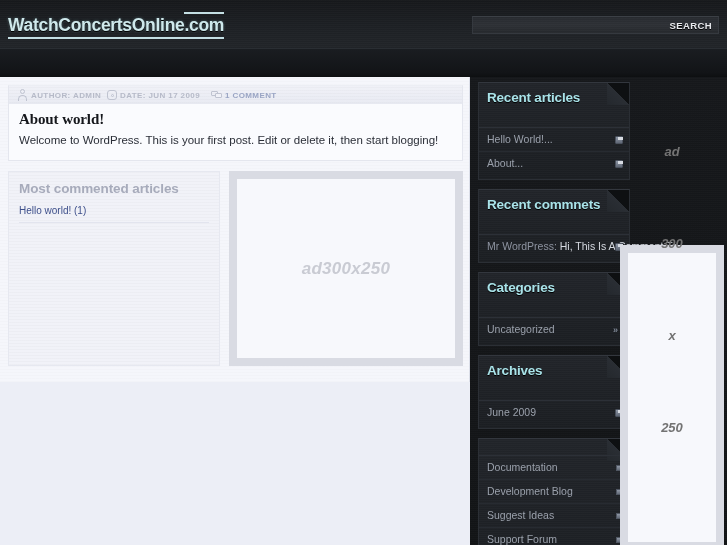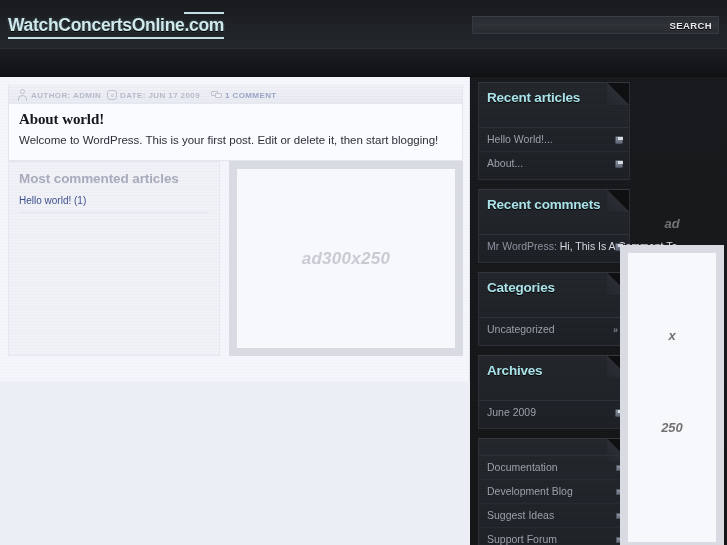--- a/index.html
+++ b/index.html
@@ -132,21 +132,21 @@
   #posttitle{
     margin:7px 0 0 10px; font-family:"Liberation Serif", serif;
     font-size:15px; font-weight:bold; color:#15171c; letter-spacing:-.1px;
     cursor:pointer;
   }
   #postbody{
     margin:5px 10px 12px 10px; font-size:11.5px; color:#2b2f38; line-height:15px;
   }
 
   
-  #lowerrow{ position:relative; width:455px; height:138px; }
+  #lowerrow{ position:relative; margin-top:10px; width:455px; height:138px; }
   #mostcommented{
     position:absolute; left:0; top:0; width:212px; height:195px;
     background:
       repeating-linear-gradient(0deg, rgba(0,0,0,.018) 0px, rgba(0,0,0,.018) 1px, rgba(0,0,0,0) 1px, rgba(0,0,0,0) 3px),
       #f1f2f8;
     border:1px solid #e6e8f0;
   }
   #mc-title{
     margin:9px 0 0 10px; font-size:13.5px; font-weight:bold; color:#a7abbb;
     letter-spacing:-.1px;
@@ -398,16 +398,16 @@
             <span>Themes</span>
             <span class="dot-sq"></span>
           </div>
         </div>
       </div>
 
     </div>
   </div>
 
   <div id="ad2">
-    <span><span>ad</span><br><br><span>x</span><br><span>250</span></span>
+    <span><span>ad</span><br><span>300</span><br><span>x</span><br><span>250</span></span>
   </div>
 
 </div>
 
 </body></html>

